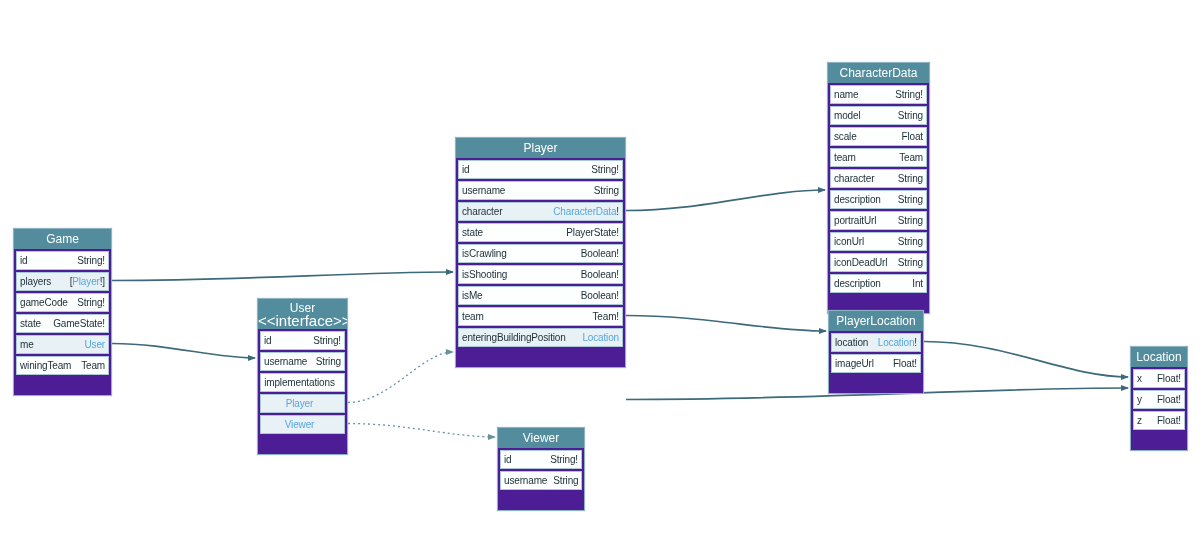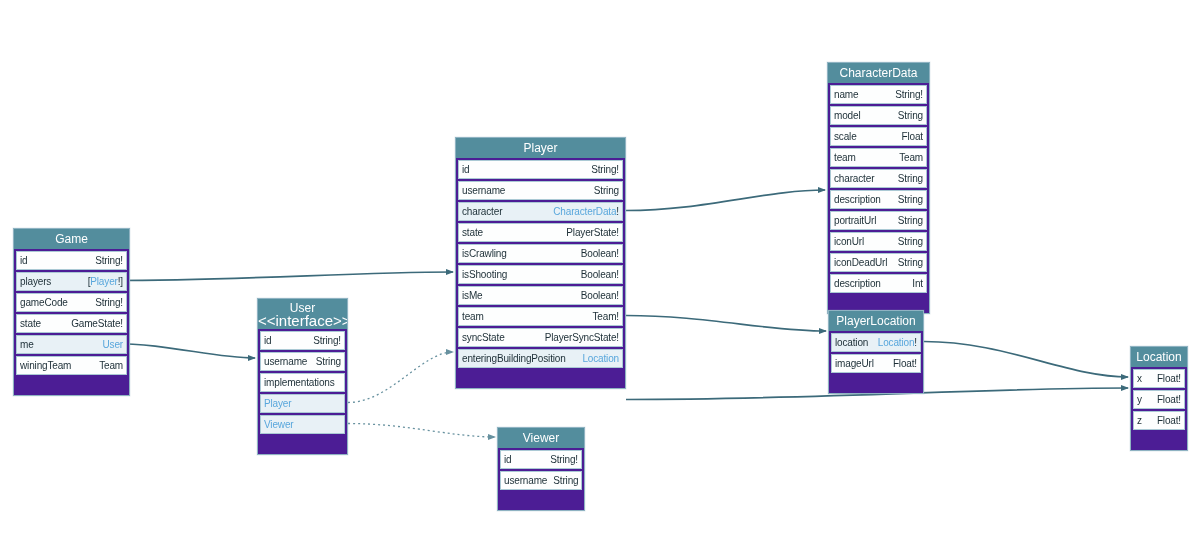--- a/index.html
+++ b/index.html
@@ -65,21 +65,21 @@
     font-size: 10px;
     letter-spacing: -0.15px;
     color: #1c2e36;
     white-space: nowrap;
     cursor: pointer;
   }
   .row.link-bg { background: #e8f1f6; }
   .row .fname { margin-right: 6px; }
   .row .ftype { margin-left: auto; }
   .type-link { color: #59a7dc; cursor: pointer; }
-  .row.single { justify-content: flex-start; }
+  .row.single { justify-content: center; }
 </style>
 </head>
 <body>
 
 <div id="canvas">
   <svg id="edge-layer" xmlns="http://www.w3.org/2000/svg" viewBox="0 0 1200 547">
       <defs>
         <marker id="arrow-solid" markerWidth="8" markerHeight="6" refX="7" refY="3" orient="auto" markerUnits="userSpaceOnUse">
           <path d="M0,0 L8,3 L0,6 Z" fill="#3c6a7a"></path>
         </marker>
@@ -89,21 +89,21 @@
       </defs>
       <path d="M 112 280.5 C 248.4 280.5, 350.7 272, 453 272" fill="none" stroke="#3c6a7a" stroke-width="1.7" marker-end="url(#arrow-solid)"></path>
       <path d="M 112 343.5 C 169.2 343.5, 212.1 358, 255 358" fill="none" stroke="#3c6a7a" stroke-width="1.7" marker-end="url(#arrow-solid)"></path>
       <path d="M 626 210.5 C 705.6 210.5, 765.3 190, 825 190" fill="none" stroke="#3c6a7a" stroke-width="1.7" marker-end="url(#arrow-solid)"></path>
       <path d="M 626 315.5 C 706 315.5, 766 331, 826 331" fill="none" stroke="#3c6a7a" stroke-width="1.7" marker-end="url(#arrow-solid)"></path>
       <path d="M 626 399.5 C 826.8 399.5, 977.4 388, 1128 388" fill="none" stroke="#3c6a7a" stroke-width="1.7" marker-end="url(#arrow-solid)"></path>
       <path d="M 924 341.5 C 1005.6 341.5, 1066.8 377, 1128 377" fill="none" stroke="#3c6a7a" stroke-width="1.7" marker-end="url(#arrow-solid)"></path>
       <path d="M 348 402.5 C 390 402.5, 421.5 352, 453 352" fill="none" stroke="#67919f" stroke-width="1.3" stroke-dasharray="2 3" marker-end="url(#arrow-dotted)"></path>
       <path d="M 348 423.5 C 406.8 423.5, 450.9 437, 495 437" fill="none" stroke="#67919f" stroke-width="1.3" stroke-dasharray="2 3" marker-end="url(#arrow-dotted)"></path>
     </svg>
-<div class="type-table" style="left: 13px; top: 228px; width: 117px;">
+<div class="type-table" style="left: 13px; top: 228px; width: 99px;">
       <div class="table-header">Game</div>
       <div class="row">
         <span class="fname">id</span>
         <span class="ftype">String!</span>
       </div>
       <div class="row link-bg">
         <span class="fname">players</span>
         <span class="ftype"><span>[</span><span class="type-link">Player</span><span>!]</span></span>
       </div>
       <div class="row">
@@ -169,24 +169,20 @@
         <span class="fname">isShooting</span>
         <span class="ftype">Boolean!</span>
       </div>
       <div class="row">
         <span class="fname">isMe</span>
         <span class="ftype">Boolean!</span>
       </div>
       <div class="row">
         <span class="fname">team</span>
         <span class="ftype">Team!</span>
-      </div>
-      <div class="row">
-        <span class="fname">syncState</span>
-        <span class="ftype">PlayerSyncState!</span>
       </div>
       <div class="row link-bg">
         <span class="fname">enteringBuildingPosition</span>
         <span class="ftype"><span class="type-link">Location</span></span>
       </div>
     </div>
     <div class="type-table" style="left: 497px; top: 427px; width: 88px;">
       <div class="table-header">Viewer</div>
       <div class="row">
         <span class="fname">id</span>

